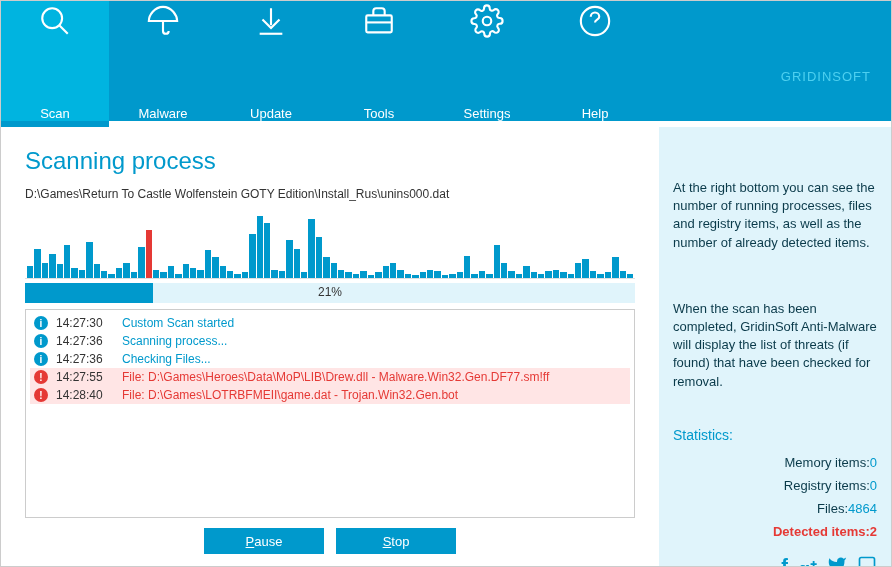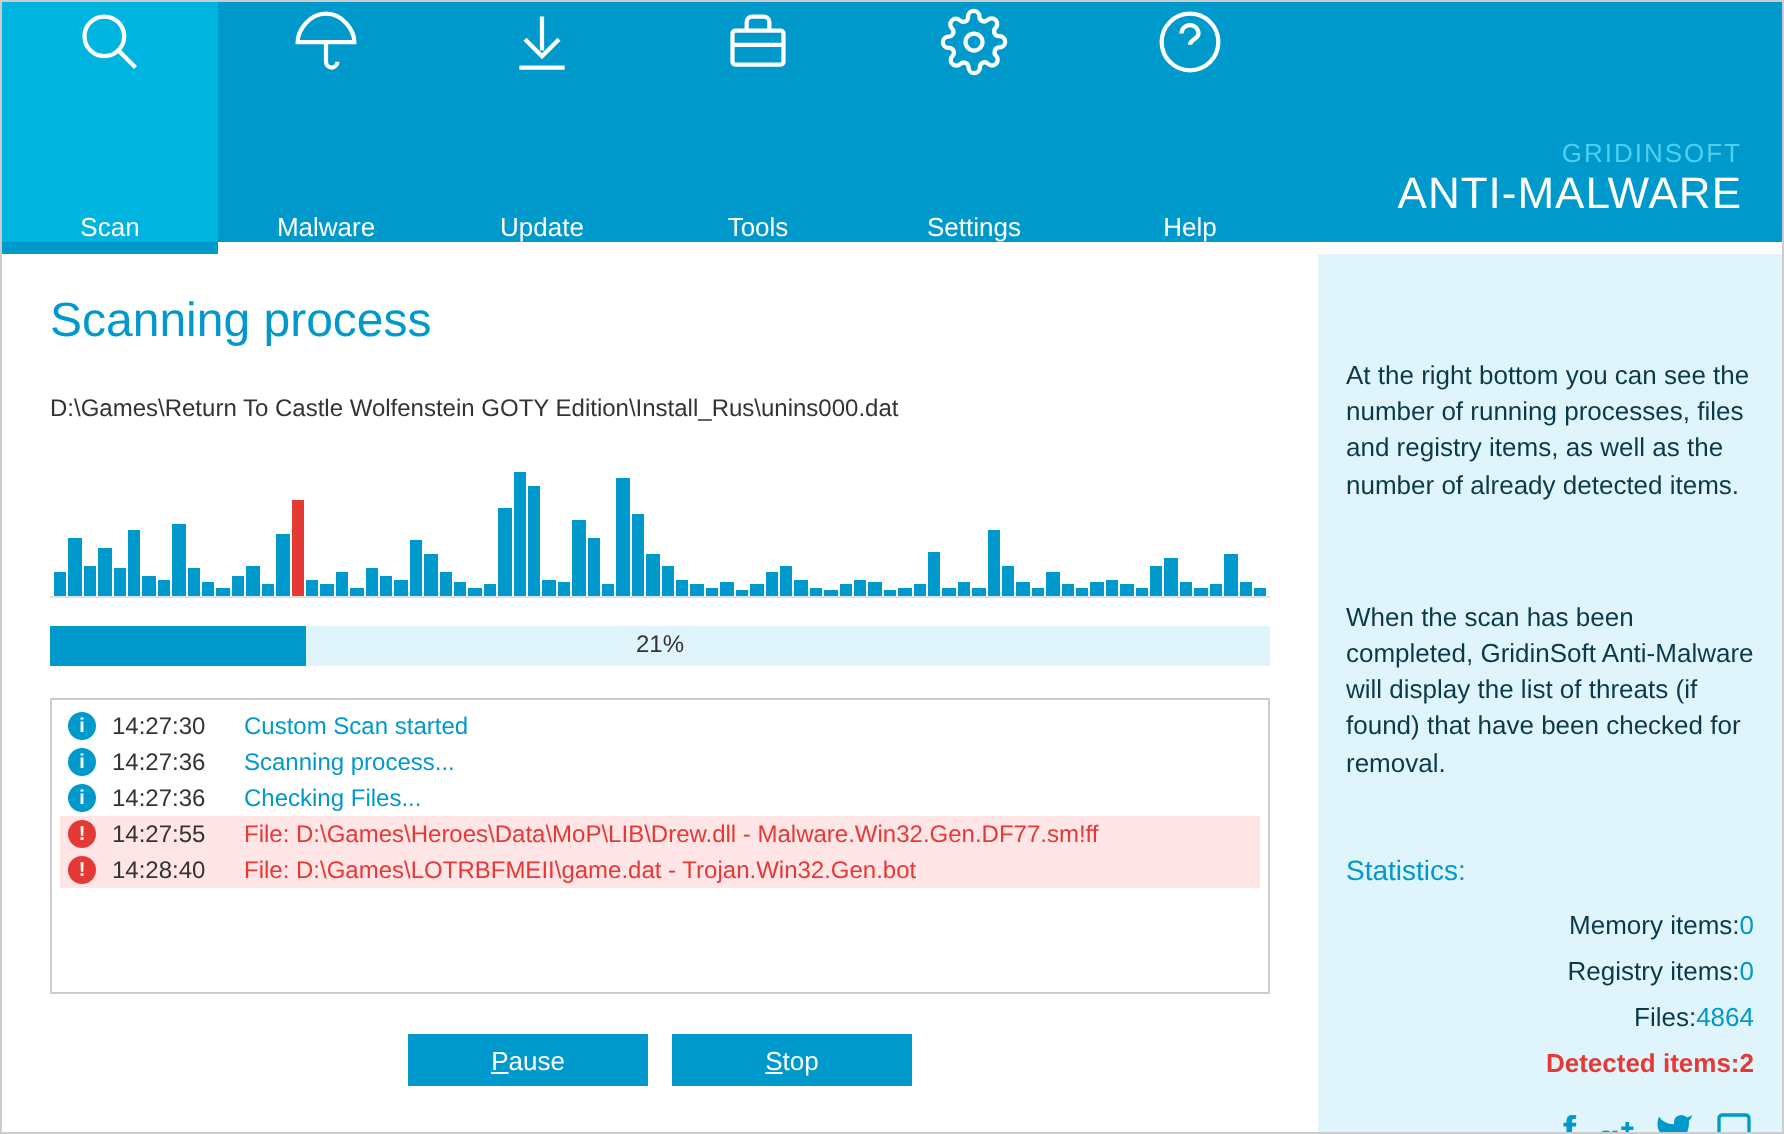--- a/index.html
+++ b/index.html
@@ -13,21 +13,21 @@
 .nav-item .icon-box { height: 40px; display: flex; align-items: center; justify-content: center; }
 .nav-item svg { stroke: #fff; fill: none; stroke-width: 1.5; }
 .nav-label { font-size: 13px; }
 .brand { position: absolute; right: 20px; top: 68px; text-align: right; }
 .brand-top { color: #4dd0f0; font-size: 13px; letter-spacing: 1px; }
 .brand-bottom { color: #fff; font-size: 22px; font-weight: 300; letter-spacing: 0.5px; }
 .header-underline { height: 6px; background: #fff; display: flex; }
 .header-underline .active-bar { width: 108px; background: #0099cc; }
 
 .body { flex: 1; display: flex; overflow: hidden; }
-.main { flex: 1; padding: 20px 24px 23px 24px; display: flex; flex-direction: column; gap: 10px; }
+.main { flex: 1; padding: 20px 24px 12px 24px; display: flex; flex-direction: column; }
 .title { color: #0099cc; font-size: 24px; font-weight: 300; margin-bottom: 12px; }
 .currentfile { font-size: 12px; color: #333; margin-bottom: 8px; word-break: break-all; }
 .chart { height: 70px; border-bottom: 1px solid #e0e0e0; display: flex; align-items: flex-end; gap: 1px; padding: 0 2px; }
 .chart .bar { flex: 1; background: #0099cc; min-width: 2px; }
 .chart .bar.alert { background: #e53935; }
 .progress { height: 20px; background: #e0f4fb; position: relative; margin-top: 4px; margin-bottom: 6px; }
 .progress-fill { height: 100%; background: #0099cc; }
 .progress-text { position: absolute; width: 100%; text-align: center; top: 2px; font-size: 12px; color: #333; }
 
 .log { flex: 1; border: 1px solid #ccc; overflow-y: auto; padding: 4px; background: #fff; font-size: 12px; }
@@ -115,21 +115,20 @@
               <circle cx="12" cy="12" r="10"></circle>
               <path d="M9 9a3 3 0 016 0c0 2-3 2-3 4"></path>
               <line x1="12" y1="17" x2="12" y2="17.01"></line>
             </svg>
           </div>
           <div class="nav-label">Help</div>
         </div>
       </div>
     <div class="brand">
       <div class="brand-top">GRIDINSOFT</div>
-      <div class="brand-bottom">ANTI-MALWARE</div>
     </div>
   </div>
   <div class="header-underline">
     <div class="active-bar"></div>
   </div>
 
   <div class="body">
     <div class="main">
       <div class="title">Scanning process</div>
       <div class="currentfile">D:\Games\Return To Castle Wolfenstein GOTY Edition\Install_Rus\unins000.dat</div>

